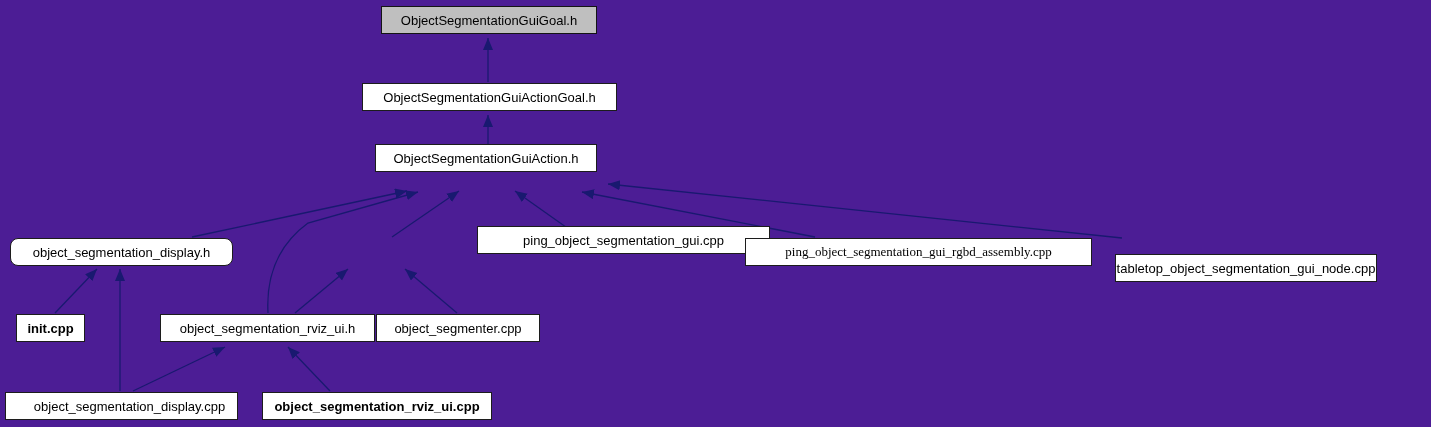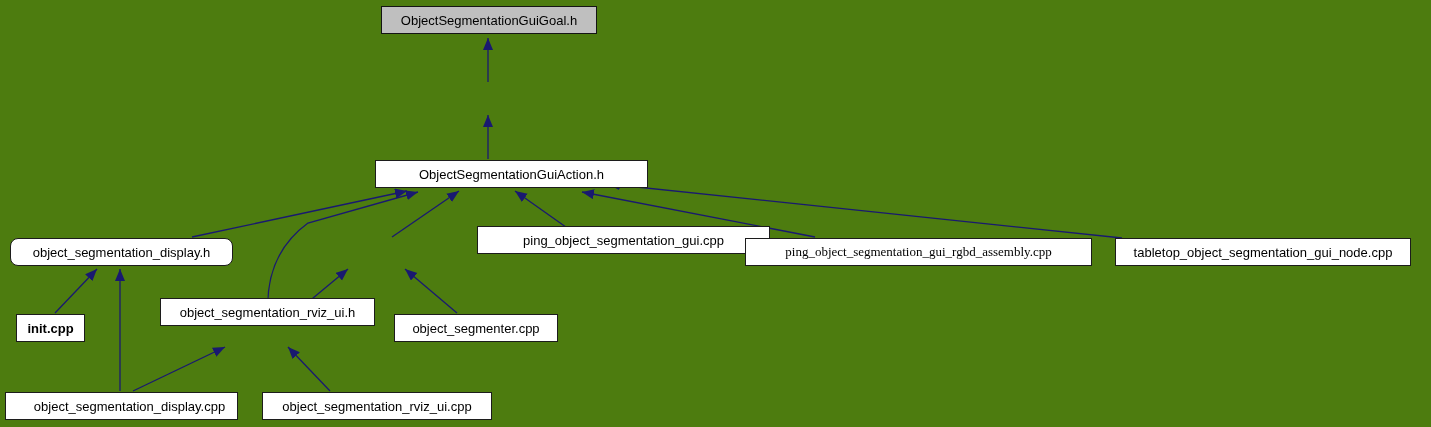--- a/index.html
+++ b/index.html
@@ -4,21 +4,21 @@
 <style>
   html, body {
     margin: 0;
     padding: 0;
     background: #ffffff;
   }
   #stage {
     position: relative;
     width: 1431px;
     height: 427px;
-    background: #4d7c0f;
+    background: #4c1d95;
     font-family: "Liberation Sans", sans-serif;
     overflow: hidden;
     text-align: center;
   }
   #edge-layer {
     position: absolute;
     left: 0;
     top: 0;
     width: 1431px;
     height: 427px;
@@ -69,35 +69,36 @@
     <path class="edge" marker-end="url(#arrow)" d="M55,313 L97,269"></path>
     <path class="edge" marker-end="url(#arrow)" d="M120,391 L120,269"></path>
     <path class="edge" marker-end="url(#arrow)" d="M295,313 L348,269"></path>
     <path class="edge" marker-end="url(#arrow)" d="M457,313 L405,269"></path>
     <path class="edge" marker-end="url(#arrow)" d="M133,391 L225,347"></path>
     <path class="edge" marker-end="url(#arrow)" d="M330,391 L288,347"></path>
   </svg>
 
   <div class="node highlight" style="left:381px; top:6px;   width:216px; height:28px;">ObjectSegmentationGuiGoal.h</div>
 
+  <div class="node" style="left:362px; top:83px;  width:255px; height:28px;">ObjectSegmentationGuiActionGoal.h</div>
 
-  <div class="node" style="left:375px; top:160px; width:273px; height:28px;">ObjectSegmentationGuiAction.h</div>
+  <div class="node" style="left:375px; top:144px; width:222px; height:28px;">ObjectSegmentationGuiAction.h</div>
 
   <div class="node" style="left:10px;  top:238px; width:223px; height:28px;border-radius:8px;">object_segmentation_display.h</div>
 
 
   <div class="node" style="left:477px; top:226px; width:293px; height:28px;">ping_object_segmentation_gui.cpp</div>
 
   <div class="node" style="left:745px; top:238px; width:347px; height:28px;font-family:Liberation Serif, serif;">ping_object_segmentation_gui_rgbd_assembly.cpp</div>
 
-  <div class="node" style="left:1115px; top:238px; width:296px; height:28px;">tabletop_object_segmentation_gui_node.cpp</div>
+  <div class="node" style="left:1115px; top:254px; width:262px; height:28px;">tabletop_object_segmentation_gui_node.cpp</div>
 
   <div class="node" style="left:16px;  top:314px; width:69px;  height:28px;font-weight:bold;">init.cpp</div>
 
-  <div class="node" style="left:160px; top:298px; width:215px; height:28px;">object_segmentation_rviz_ui.h</div>
+  <div class="node" style="left:160px; top:314px; width:215px; height:28px;">object_segmentation_rviz_ui.h</div>
 
-  <div class="node" style="left:394px; top:314px; width:164px; height:28px;">object_segmenter.cpp</div>
+  <div class="node" style="left:376px; top:314px; width:164px; height:28px;">object_segmenter.cpp</div>
 
   <div class="node" style="left:5px;   top:392px; width:233px; height:28px;padding-left:16px;">object_segmentation_display.cpp</div>
 
-  <div class="node" style="left:262px; top:392px; width:230px; height:28px;">object_segmentation_rviz_ui.cpp</div>
+  <div class="node" style="left:262px; top:392px; width:230px; height:28px;font-weight:bold;">object_segmentation_rviz_ui.cpp</div>
 
 </div>
 
 </body></html>

